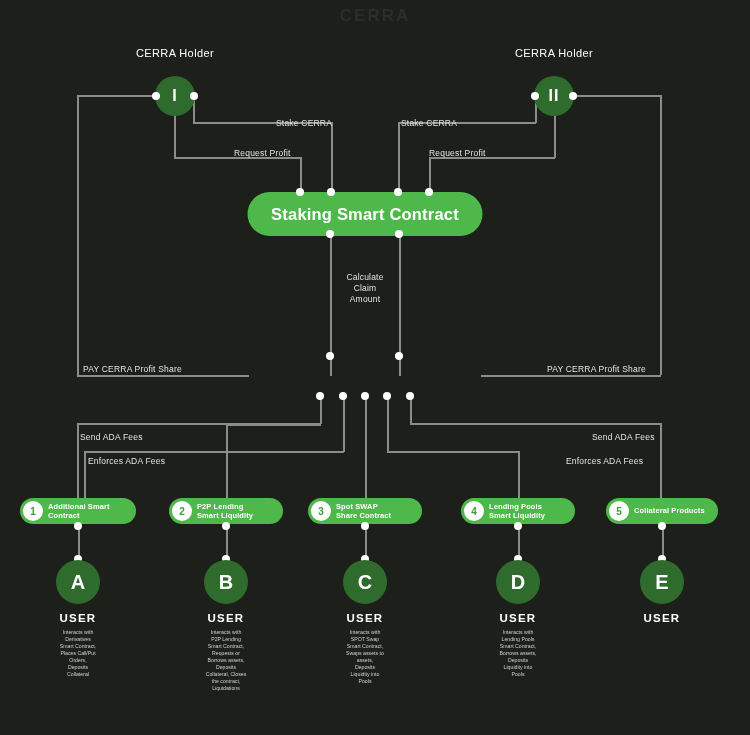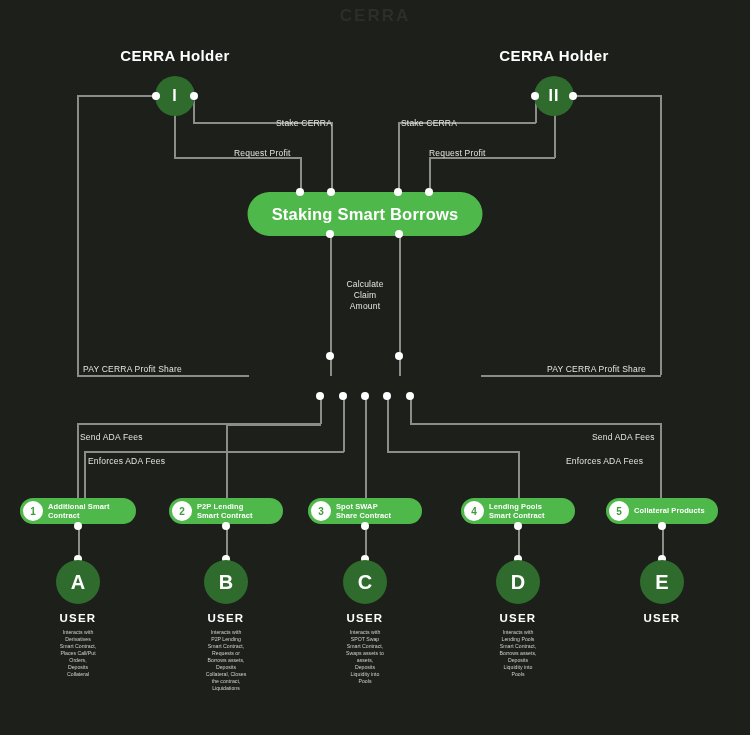--- a/index.html
+++ b/index.html
@@ -28,21 +28,21 @@
     background:#ffffff; transform:translate(-50%,-50%);
   }
   .lbl {
     position:absolute; font-size:8.5px; color:#e3e5e1;
     white-space:nowrap; letter-spacing:.2px;
   }
   .lbl.c { text-align:center; transform:translateX(-50%); line-height:11px; }
 
   
   .holder-title {
-    position:absolute; font-size:15px; font-weight:700;
+    position:absolute; font-size:11px; font-weight:400;
     letter-spacing:.4px; transform:translateX(-50%); white-space:nowrap;
   }
   .holder {
     position:absolute; width:40px; height:40px; border-radius:50%;
     background:#2f6b2c; transform:translate(-50%,-50%);
     display:flex; align-items:center; justify-content:center;
     font-size:16px; font-weight:700; color:#fff; letter-spacing:1px;
   }
 
   
@@ -122,21 +122,21 @@
   <div class="ln v" style="left:398px; top:122px; height:70px;"></div>
   <div class="lbl" style="left:401px; top:118px;">Stake CERRA</div>
 
   <div class="ln v" style="left:554px; top:113px; height:45px;"></div>
   <div class="ln h" style="left:429px; top:157px; width:126px;"></div>
   <div class="ln v" style="left:429px; top:157px; height:35px;"></div>
   <div class="lbl" style="left:429px; top:148px;">Request Profit</div>
 
   <div class="ln v" style="left:330px; top:232px; height:144px;"></div>
   <div class="ln v" style="left:399px; top:232px; height:144px;"></div>
-  <div class="lbl c" style="left:365px; top:279px; white-space:pre-line;">Calculate
+  <div class="lbl c" style="left:365px; top:272px; white-space:pre-line;">Calculate
 Claim
 Amount</div>
 
   <div class="ln v" style="left:320px; top:396px; height:28px;"></div>
   <div class="ln h" style="left:77px; top:423px; width:244px;"></div>
   <div class="ln v" style="left:77px; top:423px; height:78px;"></div>
   <div class="lbl" style="left:80px; top:432px;">Send ADA Fees</div>
 
   <div class="ln v" style="left:343px; top:396px; height:56px;"></div>
   <div class="ln h" style="left:84px; top:451px; width:260px;"></div>
@@ -167,21 +167,21 @@
   <div class="dot" style="left:194px; top:96px;"></div>
 
   <div class="holder-title" style="left:554px; top:47px;">CERRA Holder</div>
   <div class="holder" style="left:554px; top:96px;">
     <span>II</span>
   </div>
   <div class="dot" style="left:535px; top:96px;"></div>
   <div class="dot" style="left:573px; top:96px;"></div>
 
   <div class="pill" style="left:365px; top:192px; width:235px; height:44px;">
-    <span>Staking Smart Borrows</span>
+    <span>Staking Smart Contract</span>
   </div>
   <div class="dot" style="left:300px; top:192px;"></div>
   <div class="dot" style="left:331px; top:192px;"></div>
   <div class="dot" style="left:398px; top:192px;"></div>
   <div class="dot" style="left:429px; top:192px;"></div>
   <div class="dot" style="left:330px; top:234px;"></div>
   <div class="dot" style="left:399px; top:234px;"></div>
 
   <div class="dot" style="left:330px; top:356px;"></div>
   <div class="dot" style="left:399px; top:356px;"></div>
@@ -192,31 +192,31 @@
   <div class="dot" style="left:410px; top:396px;"></div>
 
   <div class="npill" style="left:78px; top:498px; width:116px;">
     <span class="badge">1</span>
     <span class="ntext">Additional Smart
 Contract</span>
   </div>
   <div class="npill" style="left:226px; top:498px; width:114px;">
     <span class="badge">2</span>
     <span class="ntext">P2P Lending
-Smart Contract</span>
+Smart Liquidity</span>
   </div>
   <div class="npill" style="left:365px; top:498px; width:114px;">
     <span class="badge">3</span>
     <span class="ntext">Spot SWAP
 Share Contract</span>
   </div>
   <div class="npill" style="left:518px; top:498px; width:114px;">
     <span class="badge">4</span>
     <span class="ntext">Lending Pools
-Smart Contract</span>
+Smart Liquidity</span>
   </div>
   <div class="npill" style="left:662px; top:498px; width:112px;">
     <span class="badge">5</span>
     <span class="ntext">Collateral Products</span>
   </div>
 
   <div class="ln v" style="left:78px; top:525px; height:34px;"></div>
   <div class="dot" style="left:78px; top:526px;"></div>
   <div class="dot" style="left:78px; top:559px;"></div>
 

